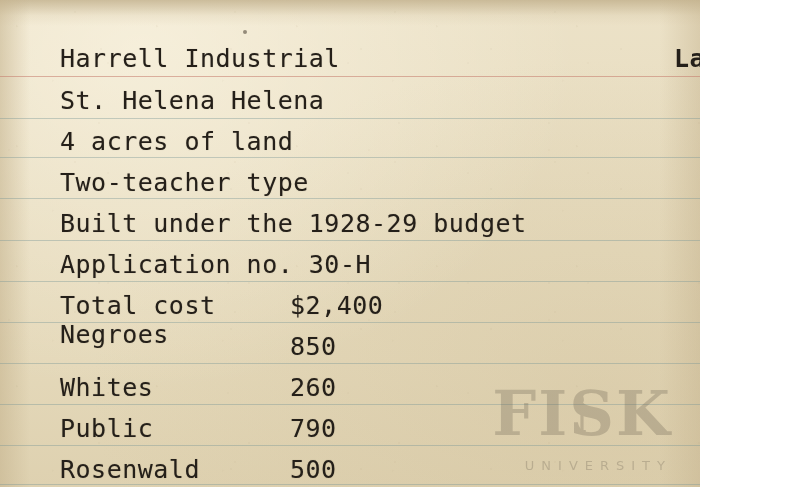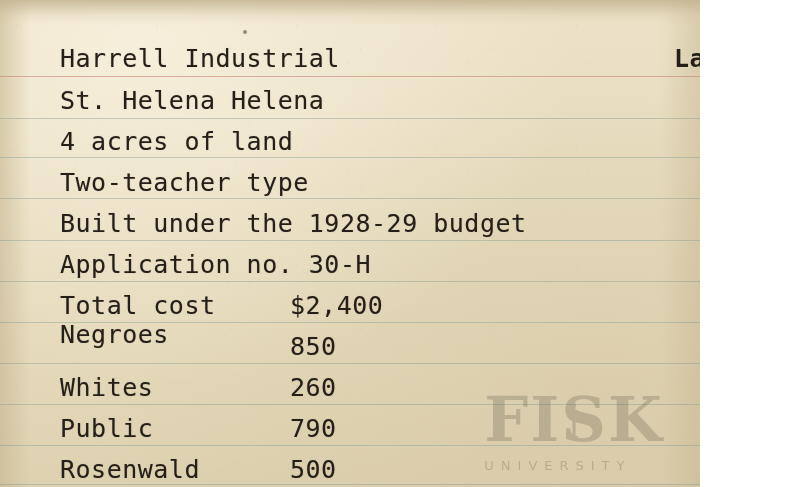--- a/index.html
+++ b/index.html
@@ -81,40 +81,40 @@
     position: absolute;
     white-space: pre;
     color: #241f19;
     font-size: 25px;
     letter-spacing: 0.5px;
     font-weight: bold;
   }
   
   #watermark {
     position: absolute;
-    right: 36px;
+    right: 28px;
     bottom: 14px;
-    text-align: left;
+    text-align: right;
     pointer-events: none;
     opacity: 0.30;
   }
   #watermark .fisk {
     font-family: "DejaVu Serif", "Liberation Serif", serif;
     font-weight: bold;
     font-size: 62px;
     letter-spacing: 2px;
     color: #6f6655;
     line-height: 0.95;
   }
   #watermark .univ {
     font-family: "DejaVu Sans", "Liberation Sans", sans-serif;
     font-size: 13px;
     letter-spacing: 7px;
     color: #6f6655;
-    margin-top: 8px;
+    margin-top: 14px;
   }
   #watermark .torch {
     position: absolute;
     left: 50%;
     top: 6px;
     transform: translateX(-50%);
     width: 16px;
     height: 46px;
   }
   

